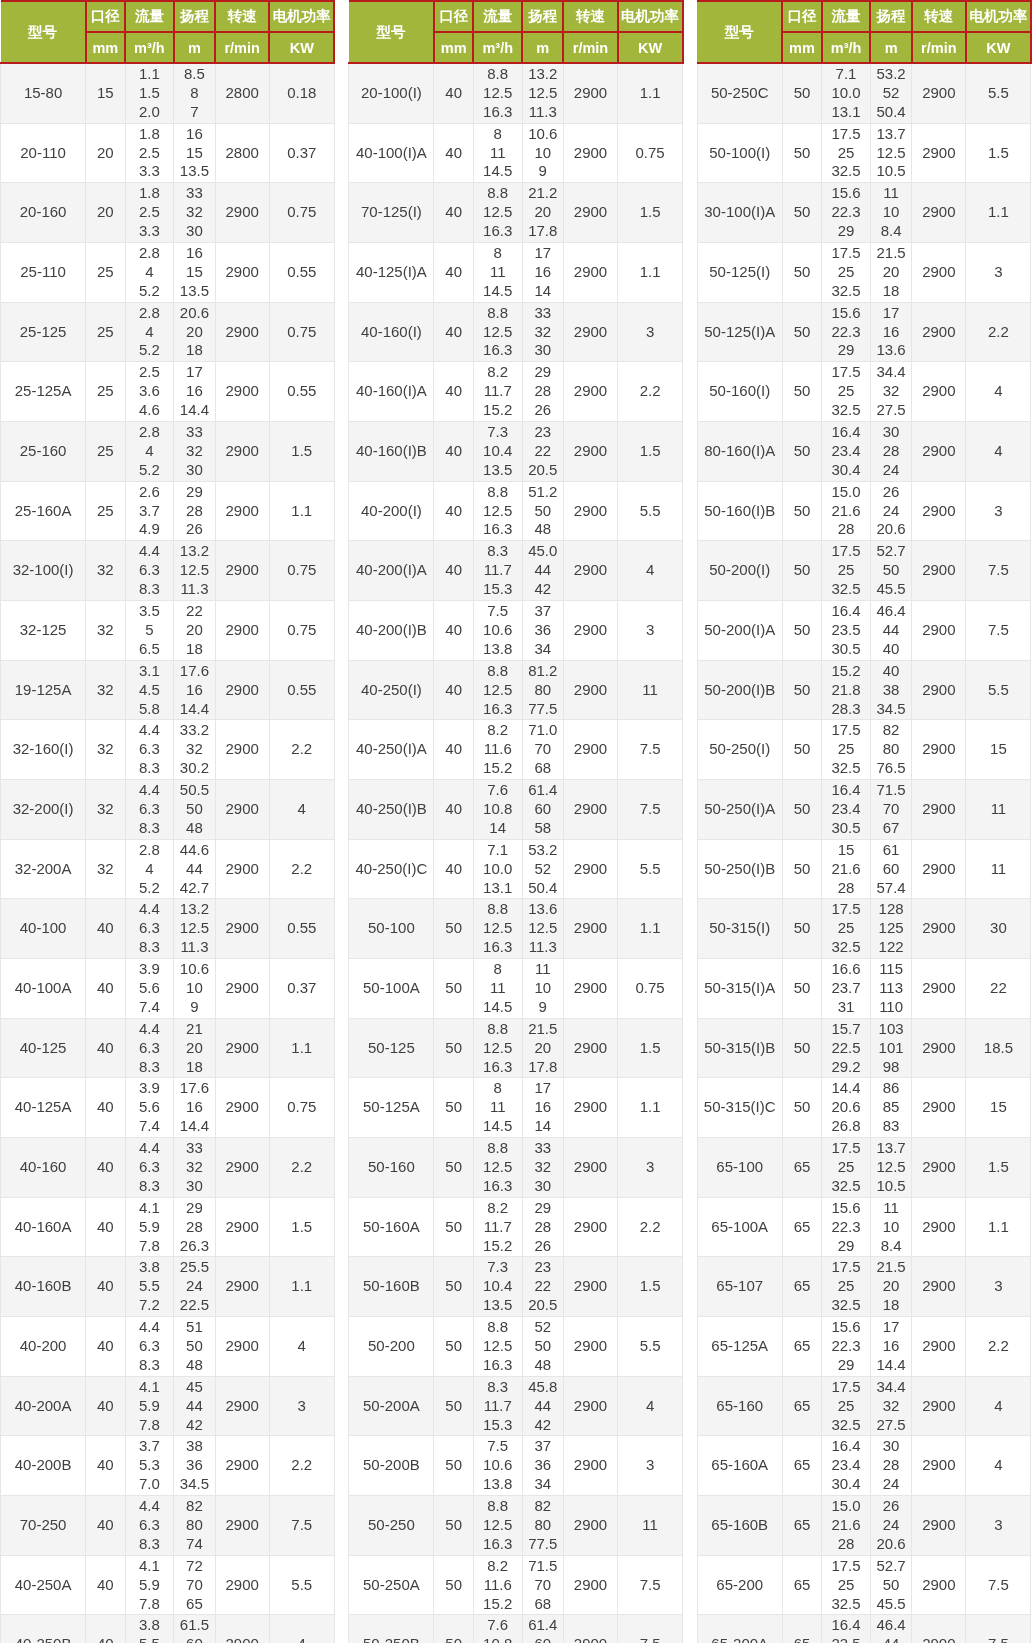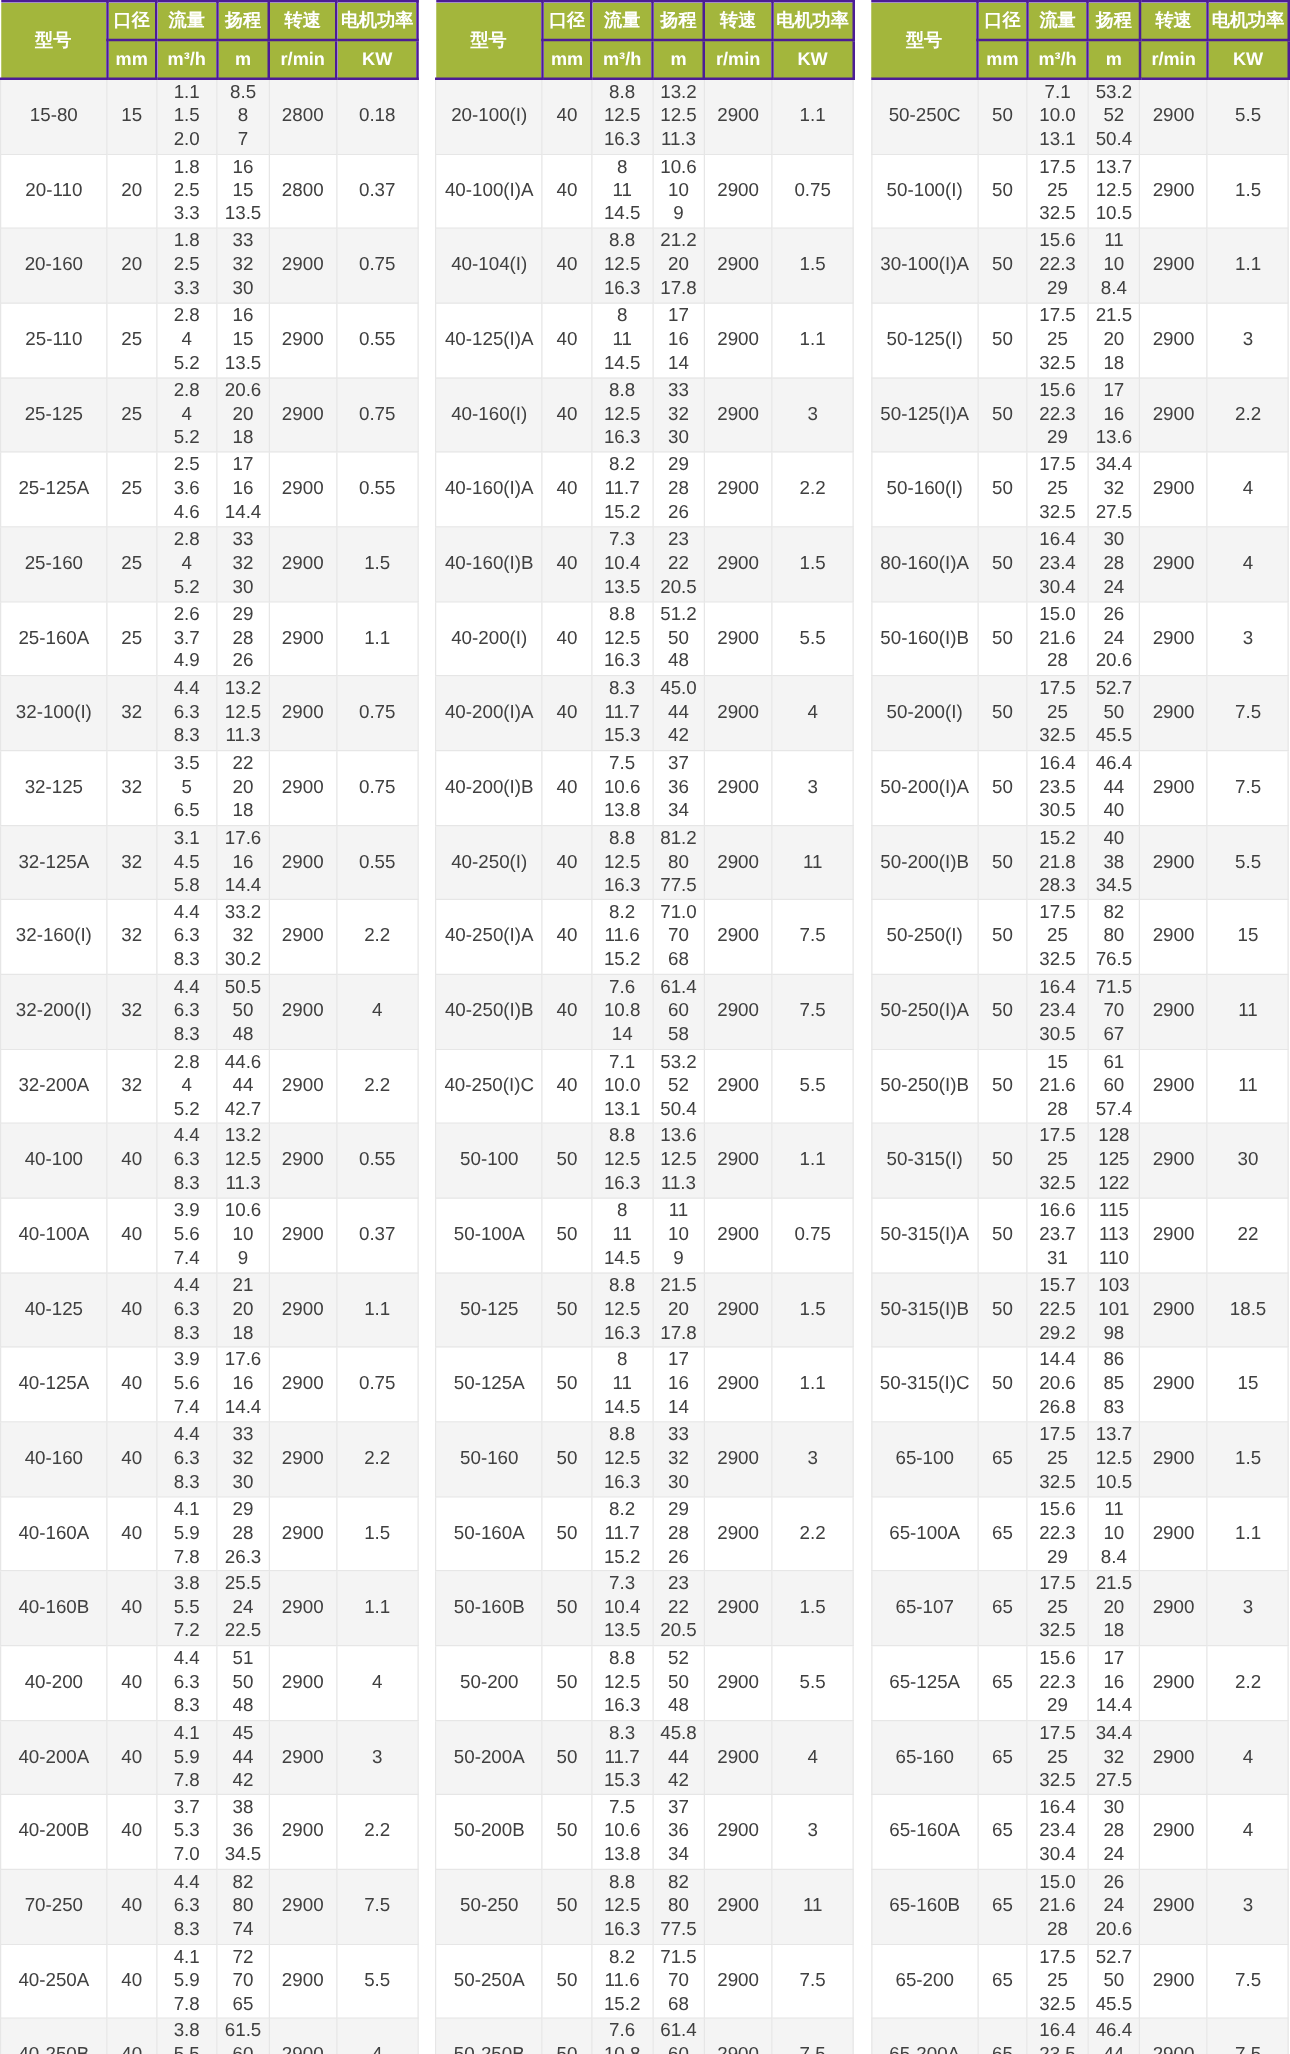--- a/index.html
+++ b/index.html
@@ -26,21 +26,21 @@
   col.col-flow{width:14.6%;}
   col.col-head{width:12.4%;}
   col.col-speed{width:16.2%;}
   col.col-power{width:19.5%;}
 
   thead th{
     background:var(--header-bg,#a3b63c);
     color:var(--header-text,#ffffff);
     font-weight:bold;
     font-size:14.5px;
-    border:2px solid #4c1d95;
+    border:2px solid #b91c1c;
     padding:0;
     height:29px;
     text-align:center;
     vertical-align:middle;
     overflow:hidden;
   }
   thead tr:first-child th:first-child{border-left:none;}
   thead th.model-h{border-left:none;}
   tbody td{
     border:1px solid var(--border,#e6e6e6);
@@ -200,21 +200,21 @@
           <td>3.5
 5
 6.5</td>
           <td>22
 20
 18</td>
           <td>2900</td>
           <td>0.75</td>
         </tr>
         <tr>
-          <td>32-125A</td>
+          <td>19-125A</td>
           <td>32</td>
           <td>3.1
 4.5
 5.8</td>
           <td>17.6
 16
 14.4</td>
           <td>2900</td>
           <td>0.55</td>
         </tr>
@@ -458,21 +458,21 @@
           <td>8
 11
 14.5</td>
           <td>10.6
 10
 9</td>
           <td>2900</td>
           <td>0.75</td>
         </tr>
         <tr>
-          <td>40-104(I)</td>
+          <td>70-125(I)</td>
           <td>40</td>
           <td>8.8
 12.5
 16.3</td>
           <td>21.2
 20
 17.8</td>
           <td>2900</td>
           <td>1.5</td>
         </tr>

